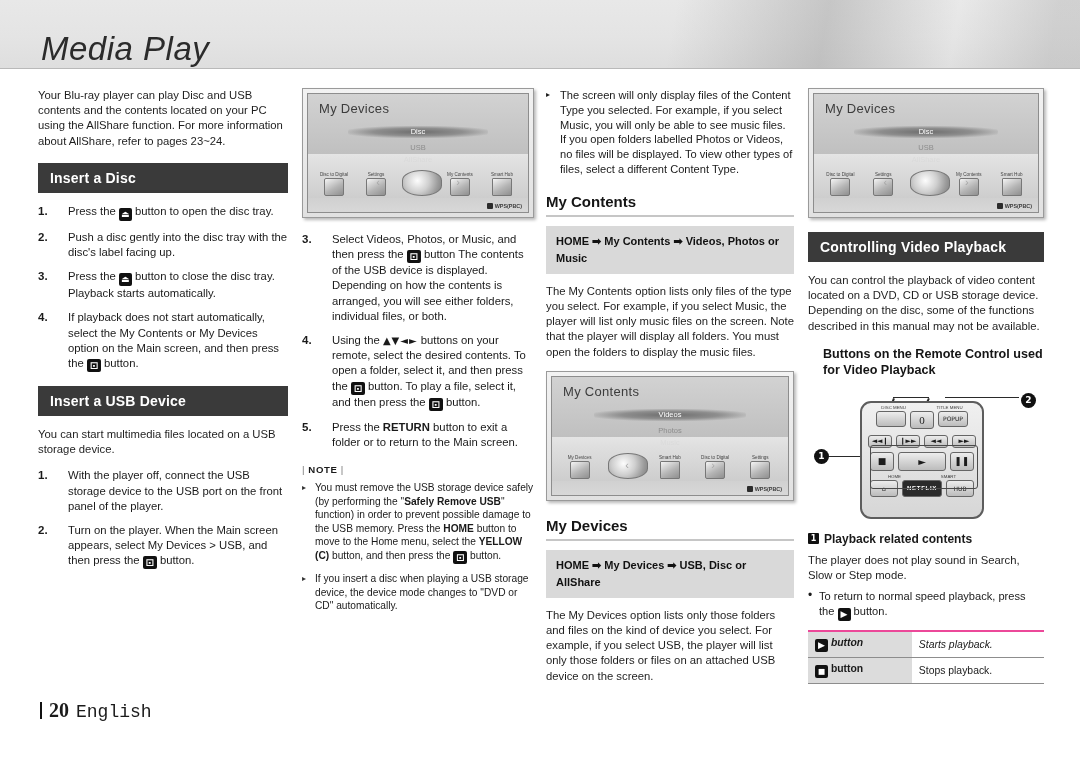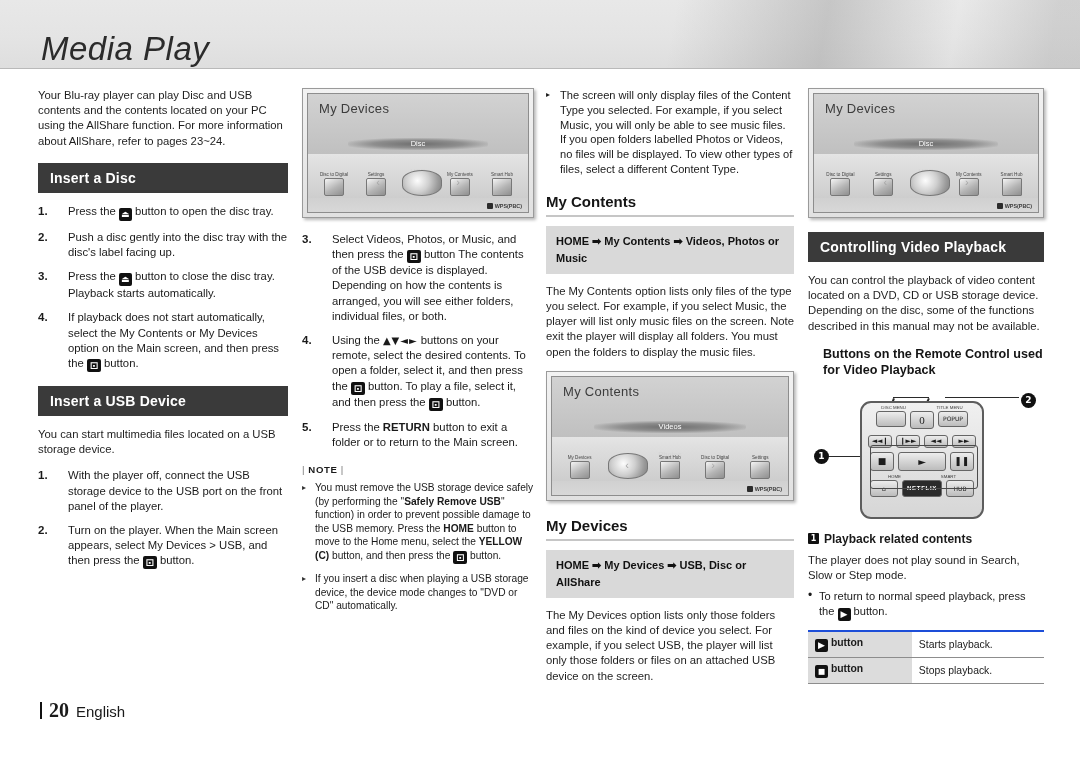--- a/index.html
+++ b/index.html
@@ -143,21 +143,21 @@
   }
   .tv-title {
     position: absolute; left: 11px; top: 7px;
     font-size: 13px; color: #3c3c3c; letter-spacing: 0.3px;
   }
   .tv-menu { position: absolute; left: 0; right: 0; top: 28px; text-align: center; }
   .tv-opt { font-size: 7.5px; color: #8d8d8d; line-height: 12px; }
   .tv-opt.sel {
     color: #ffffff; position: relative;
     background: radial-gradient(ellipse at center, #6e6e6e 0%, #8e8e8e 45%, rgba(190,190,190,0) 78%);
-    margin: 16px 18%; border-radius: 7px;
+    margin: 4px 18%; border-radius: 7px;
   }
   .tv-shelf {
     position: absolute; left: 0; right: 0; bottom: 14px; height: 44px;
     background: linear-gradient(180deg, rgba(235,235,235,0.85) 0%, rgba(205,205,205,0.9) 100%);
   }
   .tv-icons {
     position: absolute; left: 0; right: 0; bottom: 16px; height: 42px;
     display: flex; align-items: flex-end; justify-content: space-around;
     padding: 0 5px;
   }
@@ -235,32 +235,32 @@
     width: 11px; height: 11px; background: #111; color: #fff;
     font-size: 8px; font-weight: bold; border-radius: 1px;
     font-family: "DejaVu Sans", sans-serif;
   }
 
   table.btn-table { width: 100%; border-collapse: collapse; margin-top: 9px; }
   table.btn-table td {
     border-top: 1px solid #8d8d8d; border-bottom: 1px solid #8d8d8d;
     font-size: 10.4px; padding: 5px 7px; vertical-align: middle;
   }
-  table.btn-table tr:first-child td { border-top: 2px solid #1d4ed8; }
+  table.btn-table tr:first-child td { border-top: 2px solid #ec4899; font-style: italic; }
   td.cell-key { background: #dcdcdc; width: 44%; font-weight: bold; }
   td.cell-val { background: #ffffff; font-weight: normal; }
 
   
   .footer {
     position: absolute; left: 40px; bottom: 24px;
     display: flex; align-items: baseline; gap: 7px;
   }
   .footer .rule { width: 2px; height: 17px; background: #111; align-self: center; }
   .footer .pg { font-size: 20px; font-weight: bold; font-family: "Liberation Serif", serif; }
-  .footer .lang { font-size: 15px; }
+  .footer .lang { font-size: 18px; font-family: Liberation Mono, monospace; }
 </style>
 </head>
 <body>
 
 <div class="page">
 
   <div class="banner"></div>
   <div class="banner-underline"></div>
   <div class="page-title">Media Play</div>
 
@@ -397,21 +397,21 @@
 
     <ul class="bullet-list">
       <li>
         <span class="tick">▸</span>
         <span>The screen will only display files of the Content Type you selected. For example, if you select Music, you will only be able to see music files. If you open folders labelled Photos or Videos, no files will be displayed. To view other types of files, select a different Content Type.</span>
       </li>
     </ul>
 
     <div class="sub-heading" style="margin-top:16px;">My Contents</div>
     <div class="path-box">HOME ➡ My Contents ➡ Videos, Photos or Music</div>
-    <div class="body-text para">The My Contents option lists only files of the type you select. For example, if you select Music, the player will list only music files on the screen. Note exit the player will display all folders. You must open the folders to display the music files.</div>
+    <div class="body-text para">The My Contents option lists only files of the type you select. For example, if you select Music, the player will list only music files on the screen. Note that the player will display all folders. You must open the folders to display the music files.</div>
 
     <div class="tv-shot">
       <div class="tv-inner">
         <div class="tv-title">My Contents</div>
         <div class="tv-menu">
           <div class="tv-opt sel">Videos</div>
           <div class="tv-opt">Photos</div>
           <div class="tv-opt">Music</div>
         </div>
         <div class="tv-shelf"></div>

